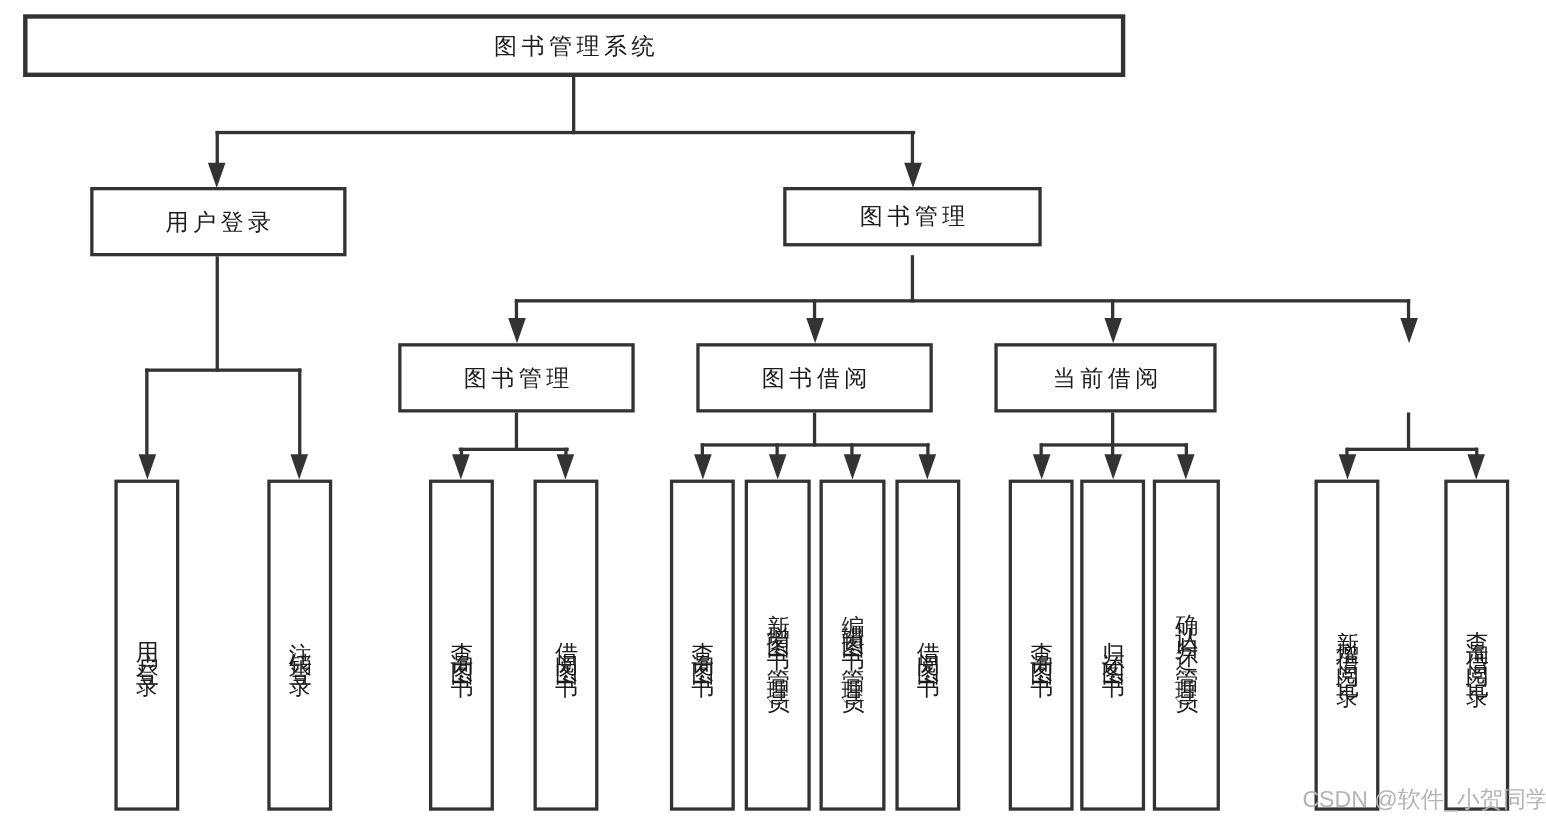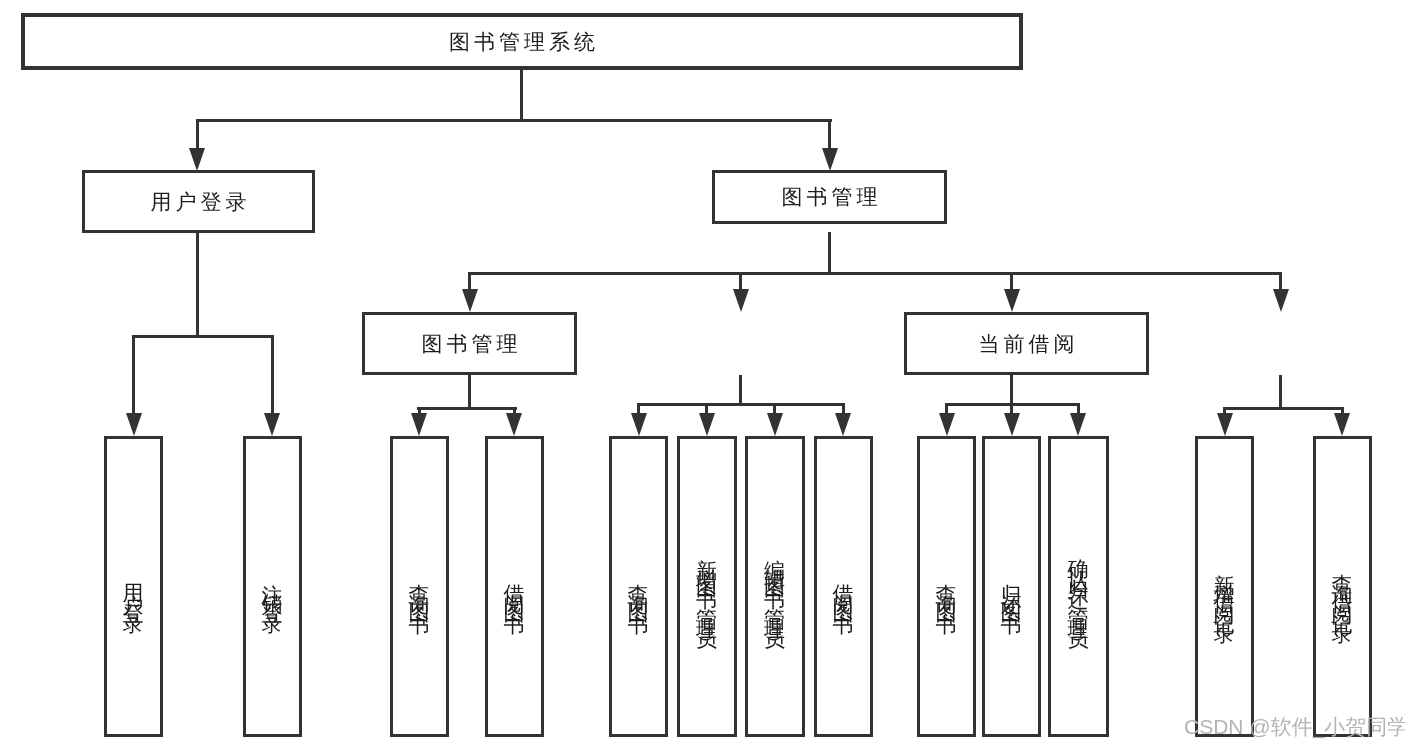--- a/index.html
+++ b/index.html
@@ -91,21 +91,24 @@
   <div class="v" style="left:739px;top:272px;height:21px;"></div>
   <div class="ah" style="left:733px;top:289px;"></div>
   <div class="v" style="left:1010px;top:272px;height:21px;"></div>
   <div class="ah" style="left:1004px;top:289px;"></div>
   <div class="v" style="left:1279px;top:272px;height:21px;"></div>
   <div class="ah" style="left:1273px;top:289px;"></div>
 
   <div class="box" style="left:362px;top:312px;width:215px;height:63px;">
     <span>图书管理</span>
   </div>
-  <div class="box" style="left:904px;top:312px;width:245px;height:63px;">
+  <div class="box" style="left:633px;top:312px;width:215px;height:63px;">
+    <span>图书借阅</span>
+  </div>
+  <div class="box" style="left:904px;top:312px;width:202px;height:63px;">
     <span>当前借阅</span>
   </div>
 
   <div class="v" style="left:468px;top:375px;height:35px;"></div>
   <div class="h" style="left:417px;top:407px;width:100px;"></div>
   <div class="v" style="left:418px;top:407px;height:9px;"></div>
   <div class="ah" style="left:411px;top:413px;"></div>
   <div class="v" style="left:513px;top:407px;height:9px;"></div>
   <div class="ah" style="left:506px;top:413px;"></div>
 

